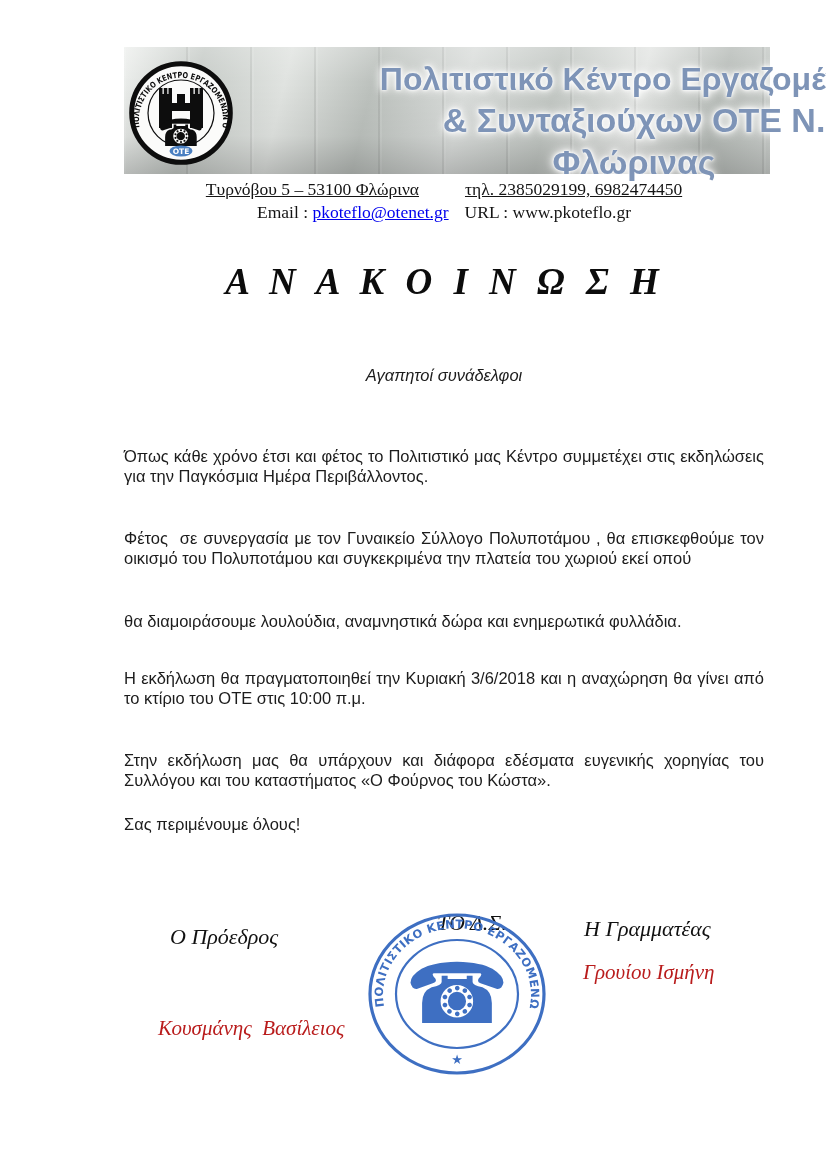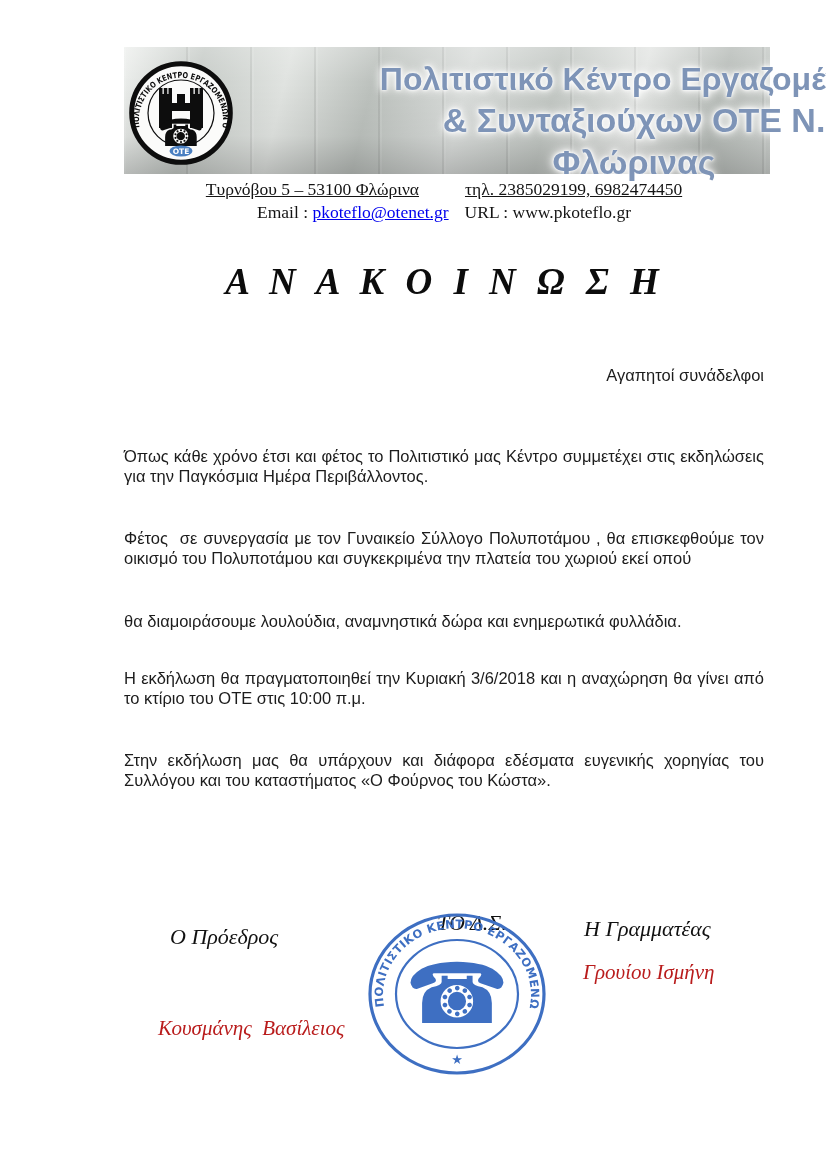--- a/index.html
+++ b/index.html
@@ -28,21 +28,21 @@
   .gap-sm{display:inline-block;width:16px;}
   .email-link{color:#0000ee;text-decoration:underline;}
 
   
   .doc-title{position:absolute;left:124px;top:260px;width:640px;text-align:center;
     font-weight:bold;font-style:italic;font-size:37px;letter-spacing:4px;word-spacing:4px;color:#0c0c0c;}
 
   
   .para{position:absolute;left:124px;width:640px;font-family:"Liberation Sans",sans-serif;
     font-size:16.5px;line-height:19.5px;color:#1c1c1c;text-align:justify;white-space:pre-wrap;}
-  .p1{top:366px;text-align:right;}
+  .p1{top:366px;text-align:center;font-style:italic;}
   .p2{top:447px;}
   .p3{top:529px;}
   .p4{top:612px;text-align:left;}
   .p5{top:669px;}
   .p6{top:751px;}
   .p7{top:815px;text-align:left;}
 
   
   .board-label{position:absolute;left:152px;top:872px;width:640px;text-align:center;
     font-style:italic;font-size:22px;color:#111;margin-top:38px;}
@@ -102,20 +102,21 @@
   </div>
 
   <div class="doc-title">Α Ν Α Κ Ο Ι Ν Ω Σ Η</div>
 
   <div class="para p1">Αγαπητοί συνάδελφοι</div>
   <div class="para p2">Όπως κάθε χρόνο έτσι και φέτος το Πολιτιστικό μας Κέντρο συμμετέχει στις εκδηλώσεις για την Παγκόσμια Ημέρα Περιβάλλοντος.</div>
   <div class="para p3">Φέτος  σε συνεργασία με τον Γυναικείο Σύλλογο Πολυποτάμου , θα επισκεφθούμε τον οικισμό του Πολυποτάμου και συγκεκριμένα την πλατεία του χωριού εκεί οπού</div>
   <div class="para p4">θα διαμοιράσουμε λουλούδια, αναμνηστικά δώρα και ενημερωτικά φυλλάδια.</div>
   <div class="para p5">Η εκδήλωση θα πραγματοποιηθεί την Κυριακή 3/6/2018 και η αναχώρηση θα γίνει από το κτίριο του ΟΤΕ στις 10:00 π.μ.</div>
   <div class="para p6">Στην εκδήλωση μας θα υπάρχουν και διάφορα εδέσματα ευγενικής χορηγίας του Συλλόγου και του καταστήματος «Ο Φούρνος του Κώστα».</div>
+  <div class="para p7">Σας περιμένουμε όλους!</div>
 
   <div class="board-label">ΤΟ Δ.Σ.</div>
   <div class="sig-role role-president">Ο Πρόεδρος</div>
   <div class="sig-role role-secretary">Η Γραμματέας</div>
   <div class="sig-name name-president">Κουσμάνης  Βασίλειος</div>
   <div class="sig-name name-secretary">Γρουίου Ισμήνη</div>
 
   <svg class="stamp-svg" viewBox="0 0 182 166">
     <ellipse cx="91" cy="83" rx="87" ry="79" fill="none" stroke="#3e6fc2" stroke-width="3.2"></ellipse>
     <ellipse cx="91" cy="83" rx="61" ry="54" fill="none" stroke="#3e6fc2" stroke-width="2.2"></ellipse>

